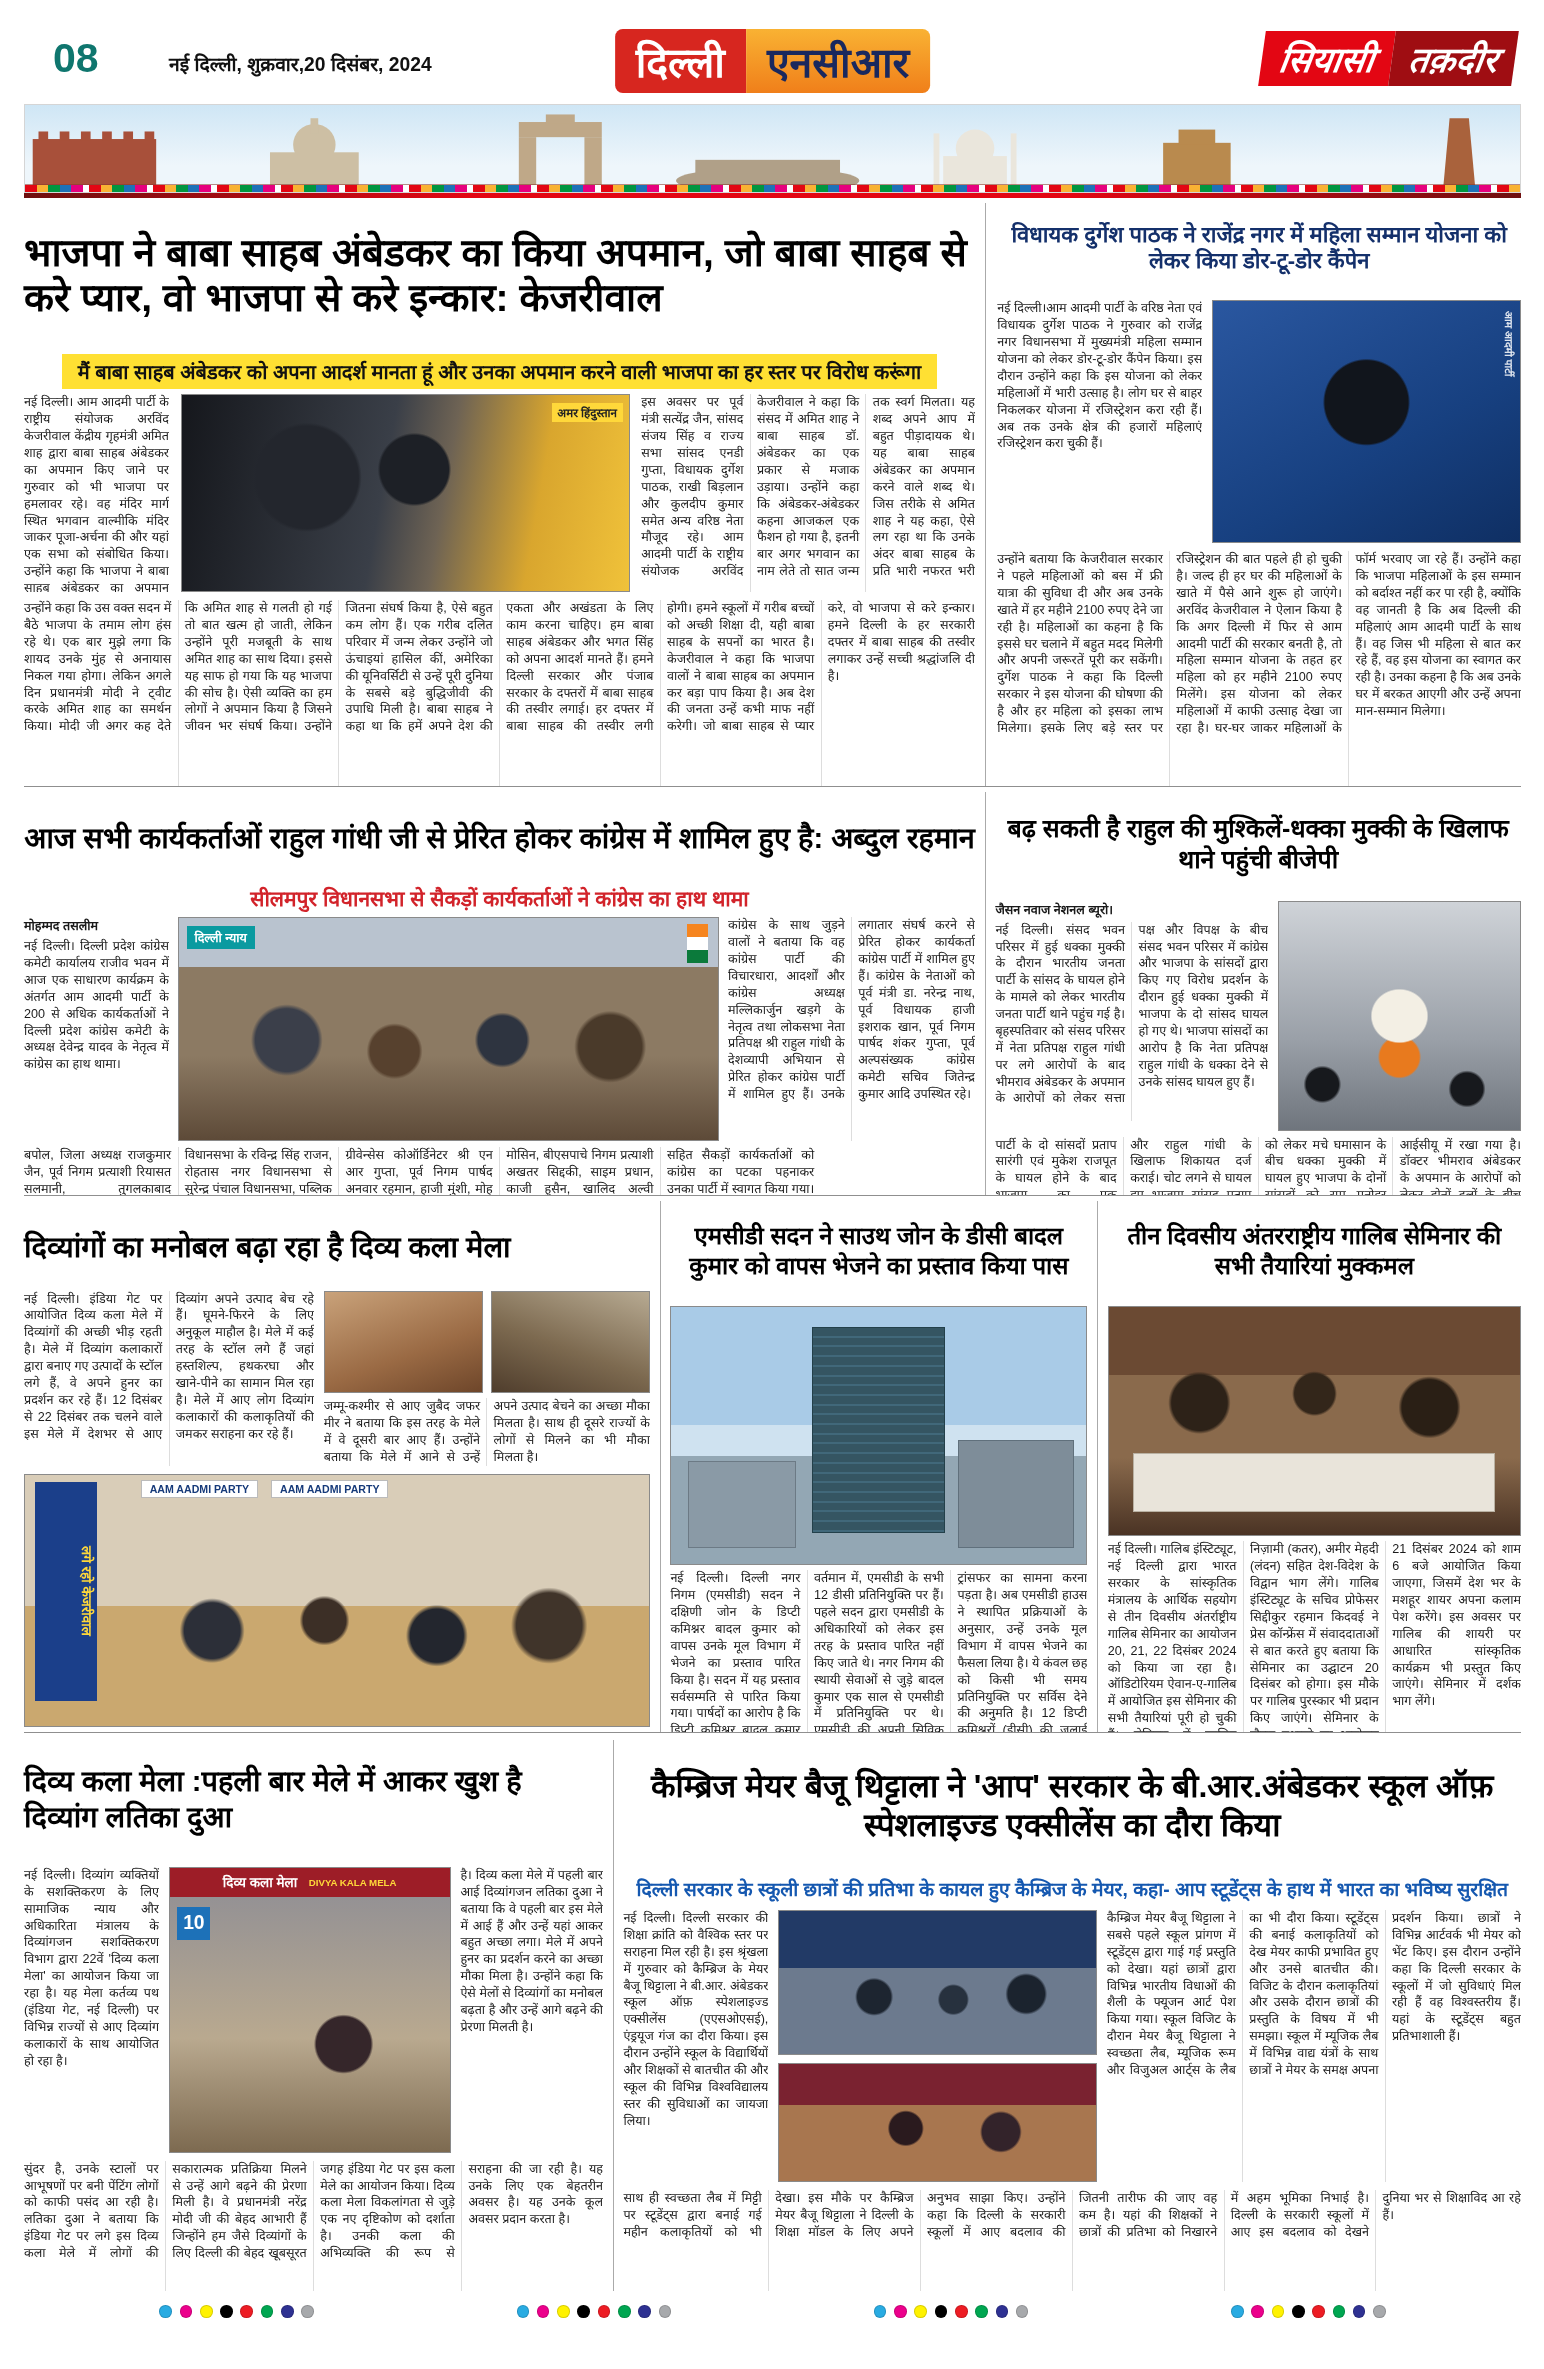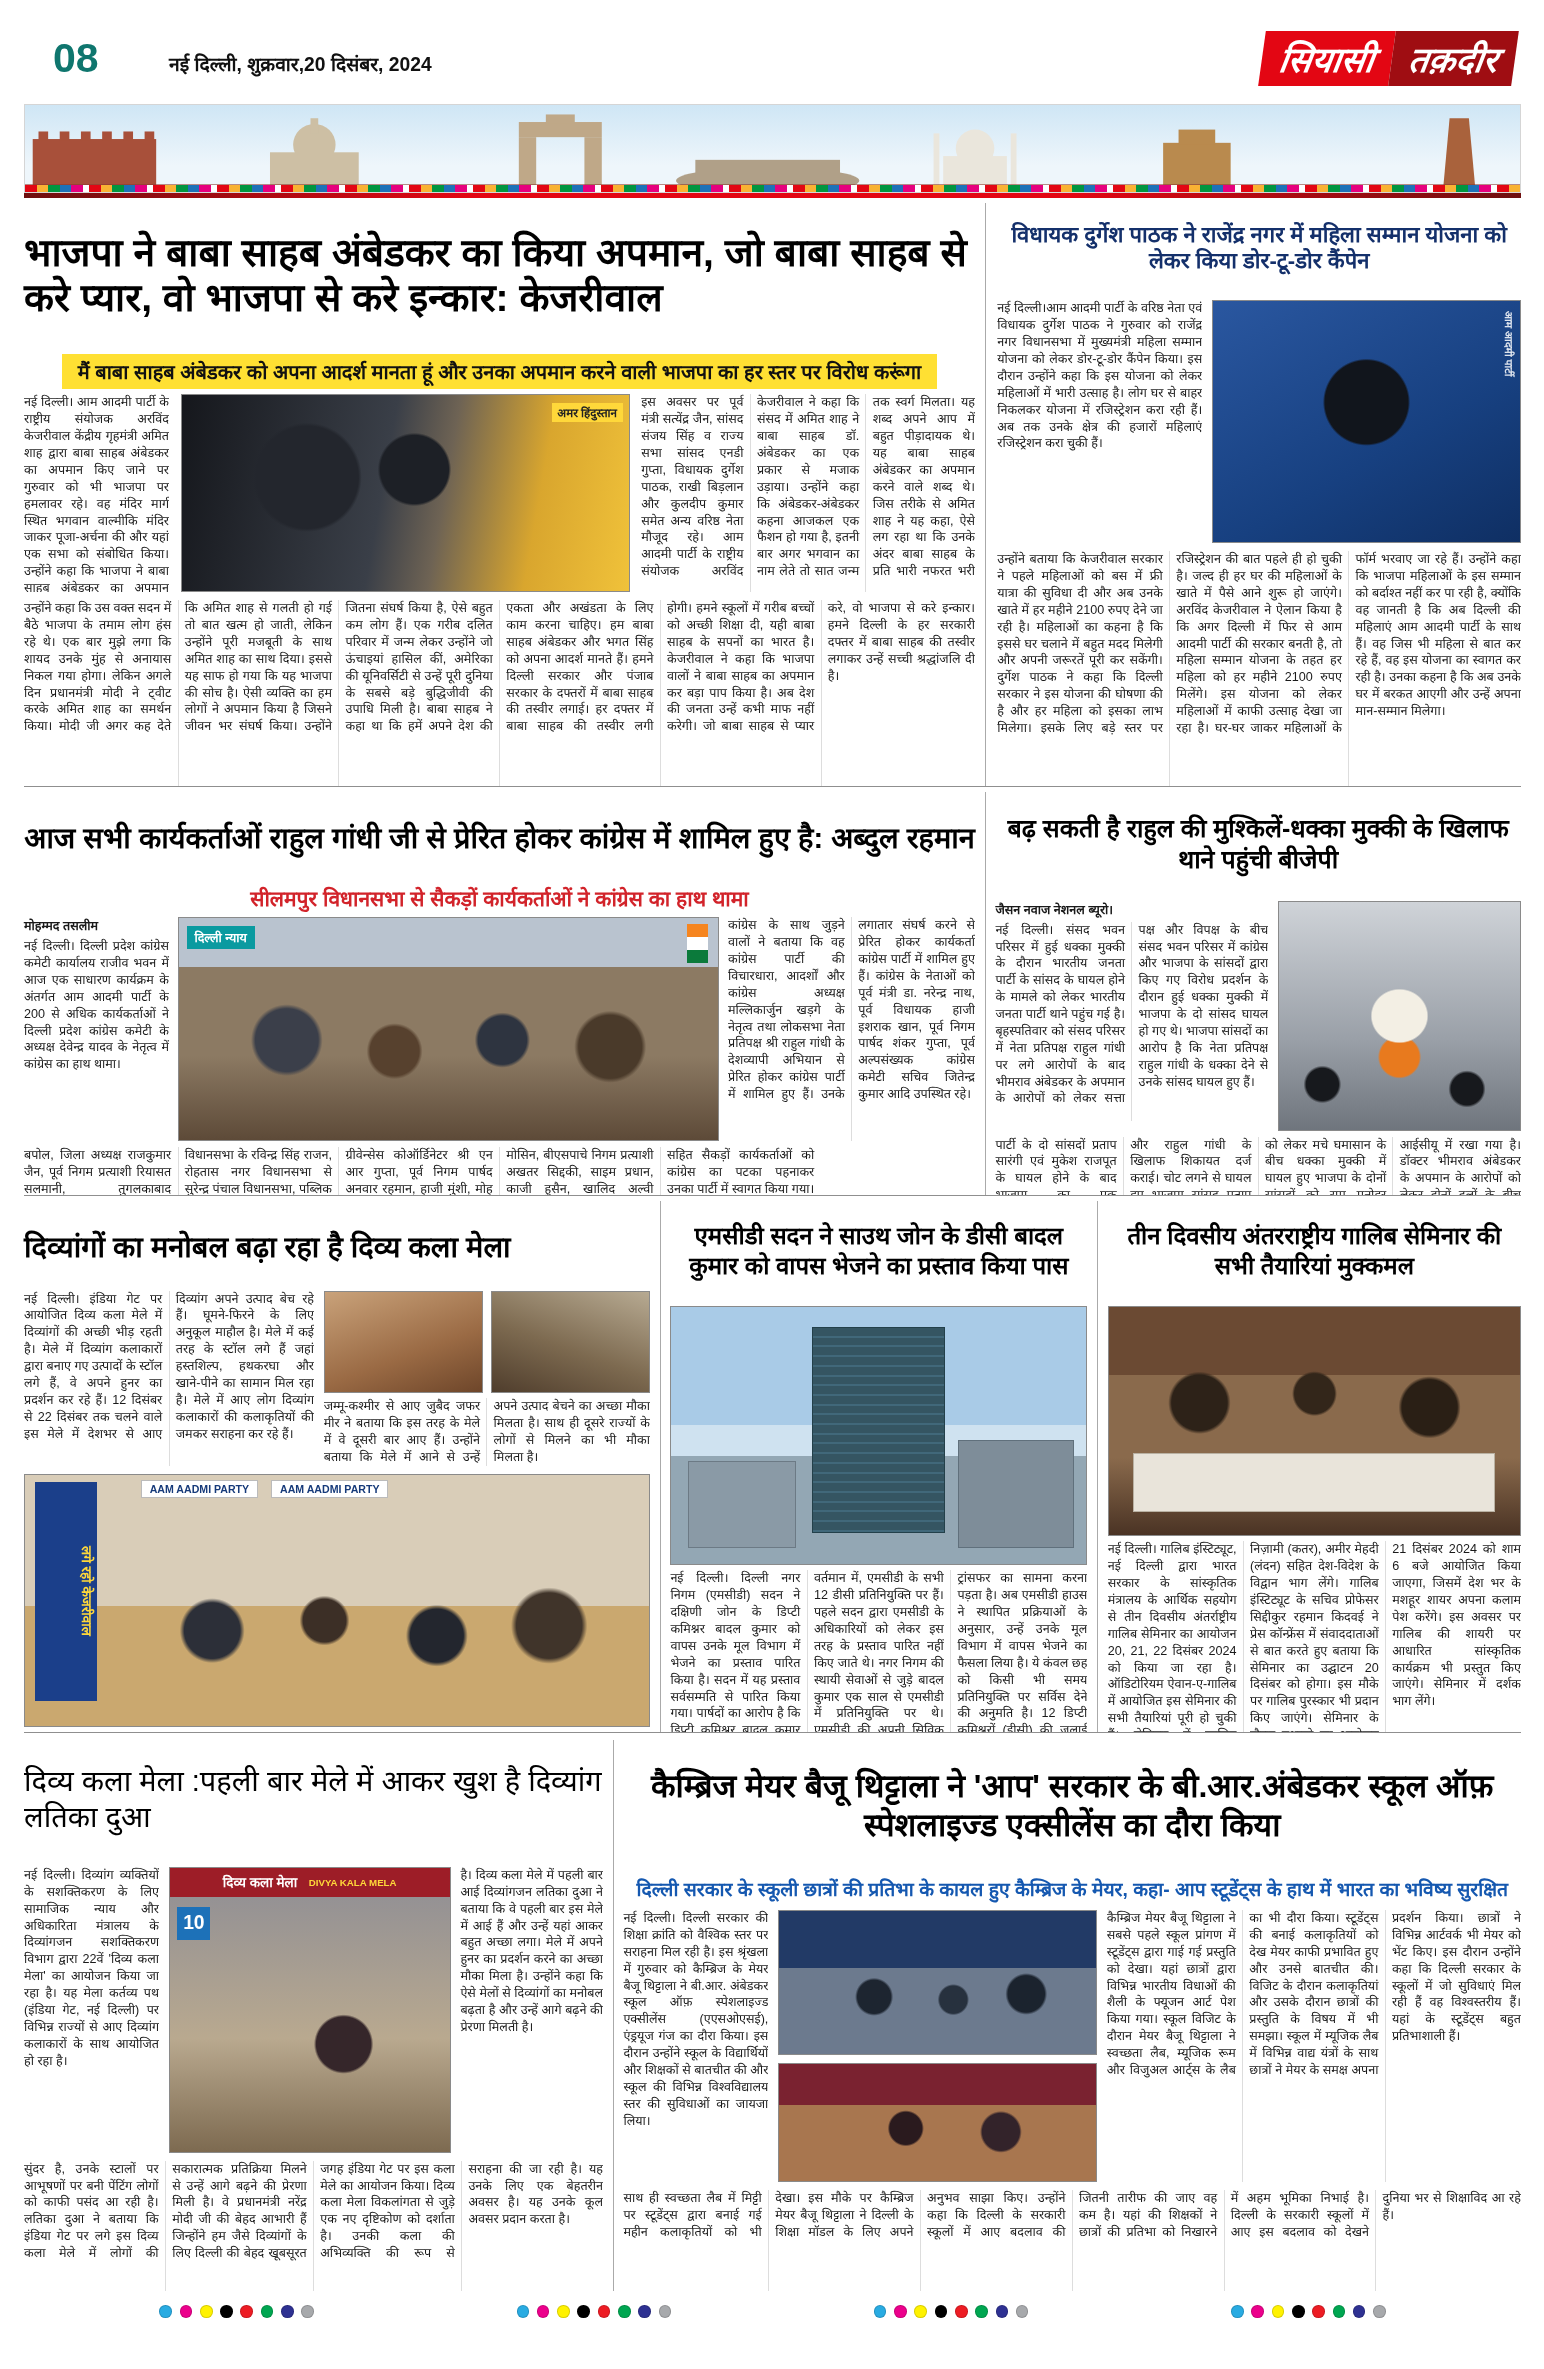--- a/index.html
+++ b/index.html
@@ -157,21 +157,21 @@
   .ph-building{width:100%;height:259px;margin-top:5.8px;}
   .a6-body{margin-top:5.8px;flex:1;}
   .a7{flex:1;display:flex;flex-direction:column;}
   .a7-head{font-size:24px;line-height:1.22;font-weight:800;color:#000;text-align:center;}
   .ph-ghalib{width:100%;height:230px;margin-top:5.8px;}
   .a7-body{margin-top:5.8px;flex:1;}
 
   
   #band4{height:558px;padding-top:7.7px;border-bottom:none;}
   .a8{width:579px;display:flex;flex-direction:column;}
-  .a8-head{font-size:29px;line-height:1.22;font-weight:400;color:#000;}
+  .a8-head{font-size:29px;line-height:1.22;font-weight:700;color:#000;}
   .a8-row{display:flex;gap:9.7px;height:286px;margin-top:7.7px;}
   .a8-c1{width:135px;height:100%;}
   .ph-latika{width:282px;height:100%;}
   .a8-c2{flex:1;height:100%;}
   .a8-rowB{margin-top:7.7px;flex:1;}
   .a9{flex:1;display:flex;flex-direction:column;}
   .a9-head{font-size:32px;line-height:1.22;font-weight:800;text-align:center;color:#000;}
   .a9-sub{font-size:19.3px;font-weight:800;text-align:center;color:var(--subhead_blue);margin-top:3.9px;}
   .a9-row{display:flex;gap:9.7px;height:272px;margin-top:7.7px;}
   .a9-c1{width:145px;height:100%;}
@@ -187,20 +187,24 @@
   .dot{width:12.6px;height:12.6px;border-radius:50%;display:inline-block;border:1px solid rgba(0,0,0,.15);}
 </style>
 </head>
 <body>
 
 <div class="page">
 
   <header class="masthead-row">
     <div class="pagenum">08</div>
     <div class="dateline">नई दिल्ली, शुक्रवार,20 दिसंबर, 2024</div>
+    <div class="masthead">
+      <span class="mh1">दिल्ली</span>
+      <span class="mh2">एनसीआर</span>
+    </div>
     <div class="banner">
       <span class="bn1">सियासी</span>
       <span class="bn2">तक़दीर</span>
     </div>
   </header>
 
   <div class="skyline">
     <svg viewBox="0 0 1550 92" preserveAspectRatio="none">
       <g fill="#a8503a">
         <rect x="8" y="36" width="128" height="56"></rect>

